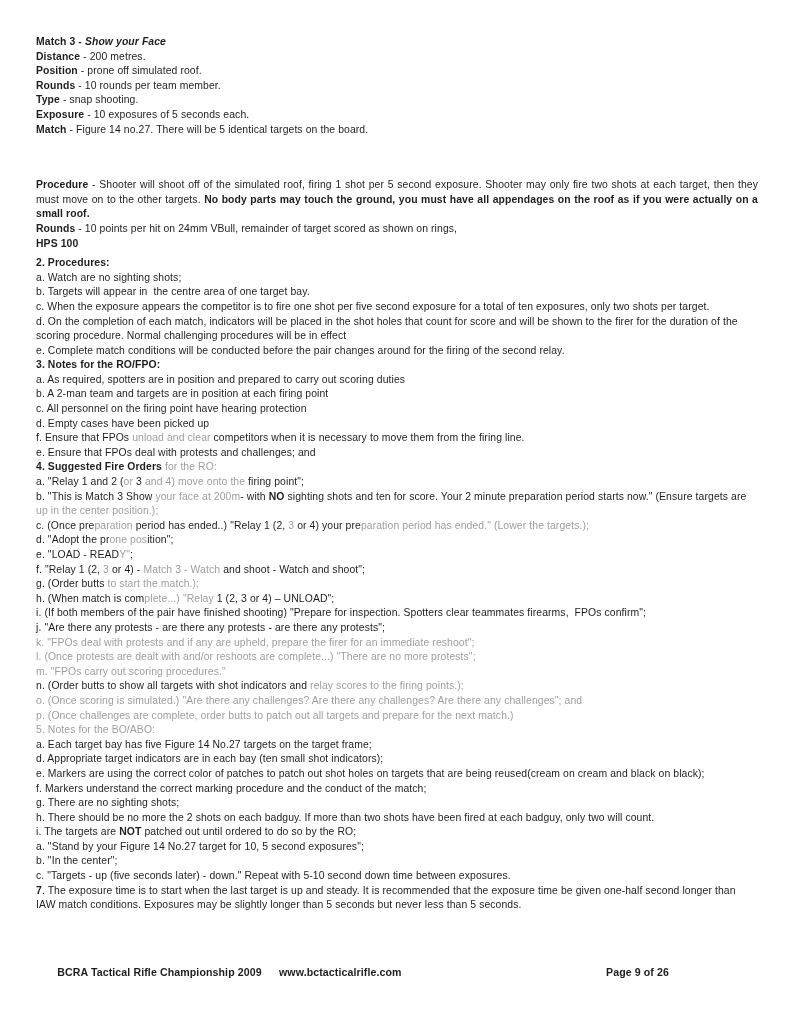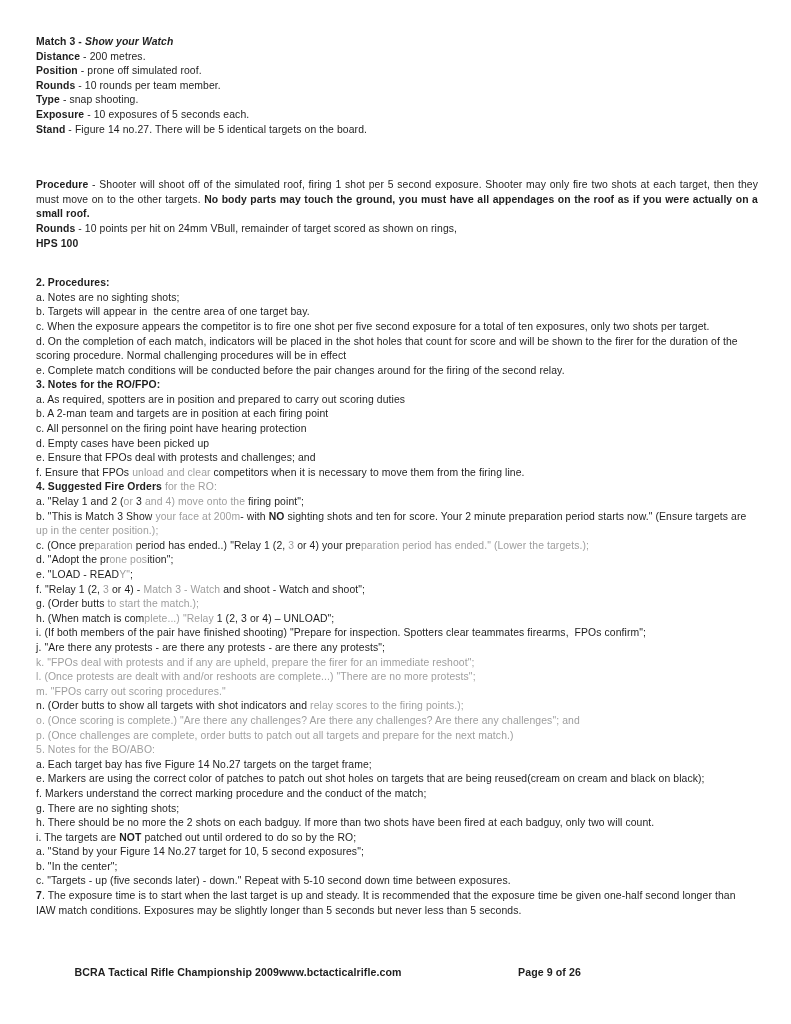--- a/index.html
+++ b/index.html
@@ -27,70 +27,71 @@
   .page-footer {
     position: absolute;
     left: 40px; right: 34px; top: 966px;
     display: flex;
     align-items: baseline;
     font-size: 10.6px;
     font-weight: bold;
     color: #1e1e1e;
     letter-spacing: 0.1px;
   }
-  .page-footer .f-left  { flex: 1 1 0; text-align: right; }
+  .page-footer .f-left  { flex: 1 1 0; text-align: center; }
   .page-footer .f-center{ flex: 1 1 0; text-align: left; }
-  .page-footer .f-right { flex: 1 1 0; text-align: left; }
+  .page-footer .f-right { flex: 1 1 0; text-align: center; }
 </style>
 </head>
 <body>
 
 <div class="doc">
-    <div class="line"><span class="bold">Match 3 - </span><span class="bold italic">Show your Watch</span></div>
+    <div class="line"><span class="bold">Match 3 - </span><span class="bold italic">Show your Face</span></div>
     <div class="line"><span class="bold">Distance</span><span> - 200 metres.</span></div>
     <div class="line"><span class="bold">Position</span><span> - prone off simulated roof.</span></div>
     <div class="line"><span class="bold">Rounds</span><span> - 10 rounds per team member.</span></div>
     <div class="line"><span class="bold">Type</span><span> - snap shooting.</span></div>
     <div class="line"><span class="bold">Exposure</span><span> - 10 exposures of 5 seconds each.</span></div>
-    <div class="line"><span class="bold">Stand</span><span> - Figure 14 no.27. There will be 5 identical targets on the board.</span></div>
+    <div class="line"><span class="bold">Match</span><span> - Figure 14 no.27. There will be 5 identical targets on the board.</span></div>
     <div class="line justify"><span class="bold">Procedure</span><span> - Shooter will shoot off of the simulated roof, firing 1 shot per 5 second exposure. Shooter may only fire two shots at each target, then they must move on to the other targets. </span><span class="bold">No body parts may touch the ground, you must have all appendages on the roof as if you were actually on a small roof.</span></div>
     <div class="line"><span class="bold">Rounds</span><span> - 10 points per hit on 24mm VBull, remainder of target scored as shown on rings,</span></div>
     <div class="line"><span class="bold">HPS 100</span></div>
-    <div class="line" style="margin-top: 25px;"><span class="bold">2. Procedures:</span></div>
-    <div class="line"><span>a. Notes are no sighting shots;</span></div>
+    <div class="line" style="margin-top: 5px;"><span class="bold">2. Procedures:</span></div>
+    <div class="line"><span>a. Watch are no sighting shots;</span></div>
     <div class="line"><span>b. Targets will appear in&nbsp; the centre area of one target bay.</span></div>
     <div class="line"><span>c. When the exposure appears the competitor is to fire one shot per five second exposure for a total of ten exposures, only two shots per target.</span></div>
     <div class="line"><span>d. On the completion of each match, indicators will be placed in the shot holes that count for score and will be shown to the firer for the duration of the scoring procedure. Normal challenging procedures will be in effect</span></div>
     <div class="line"><span>e. Complete match conditions will be conducted before the pair changes around for the firing of the second relay.</span></div>
     <div class="line"><span class="bold">3. Notes for the RO/FPO:</span></div>
     <div class="line"><span>a. As required, spotters are in position and prepared to carry out scoring duties</span></div>
     <div class="line"><span>b. A 2-man team and targets are in position at each firing point</span></div>
     <div class="line"><span>c. All personnel on the firing point have hearing protection</span></div>
     <div class="line"><span>d. Empty cases have been picked up</span></div>
+    <div class="line"><span>f. Ensure that FPOs </span><span class="faded">unload and clear</span><span> competitors when it is necessary to move them from the firing line.</span></div>
     <div class="line"><span>e. Ensure that FPOs deal with protests and challenges; and</span></div>
-    <div class="line"><span>f. Ensure that FPOs </span><span class="faded">unload and clear</span><span> competitors when it is necessary to move them from the firing line.</span></div>
     <div class="line"><span class="bold">4. Suggested Fire Orders</span><span class="faded"> for the RO:</span></div>
     <div class="line"><span>a. "Relay 1 and 2 (</span><span class="faded">or </span><span>3 </span><span class="faded">and 4) move onto the </span><span>firing point";</span></div>
     <div class="line"><span>b. "This is Match 3 Show </span><span class="faded">your face at 200m</span><span>- with </span><span class="bold">NO</span><span> sighting shots and ten for score. Your 2 minute preparation period starts now." (Ensure targets are </span><span class="faded">up in the center position.);</span></div>
     <div class="line"><span>c. (Once pre</span><span class="faded">paration </span><span>period has ended..) "Relay 1 (2, </span><span class="faded">3 </span><span>or 4) your pre</span><span class="faded">paration period has ended." (Lower the targets.);</span></div>
     <div class="line"><span>d. "Adopt the pr</span><span class="faded">one pos</span><span>ition";</span></div>
     <div class="line"><span>e. "LOAD - READ</span><span class="faded">Y"</span><span>;</span></div>
     <div class="line"><span>f. "Relay 1 (2, </span><span class="faded">3 </span><span>or 4) - </span><span class="faded">Match 3 - Watch </span><span>and shoot - Watch and shoot";</span></div>
     <div class="line"><span>g. (Order butts </span><span class="faded">to start the match.);</span></div>
     <div class="line"><span>h. (When match is com</span><span class="faded">plete...) "Relay</span><span> 1 (2, 3 or 4) – UNLOAD";</span></div>
     <div class="line"><span>i. (If both members of the pair have finished shooting) "Prepare for inspection. Spotters clear teammates firearms,&nbsp; FPOs confirm";</span></div>
     <div class="line"><span>j. "Are there any protests - are there any protests - are there any protests";</span></div>
     <div class="line"><span class="faded">k. "FPOs deal with protests and if any are upheld, prepare the firer for an immediate reshoot";</span></div>
     <div class="line"><span class="faded">l. (Once protests are dealt with and/or reshoots are complete...) "There are no more protests";</span></div>
     <div class="line"><span class="faded">m. "FPOs carry out scoring procedures."</span></div>
     <div class="line"><span>n. (Order butts to show all targets with shot indicators and </span><span class="faded">relay scores to the firing points.);</span></div>
-    <div class="line"><span class="faded">o. (Once scoring is complete.) "Are there any challenges? Are there any challenges? Are there any challenges"; and</span></div>
+    <div class="line"><span class="faded">o. (Once scoring is simulated.) "Are there any challenges? Are there any challenges? Are there any challenges"; and</span></div>
     <div class="line"><span class="faded">p. (Once challenges are complete, order butts to patch out all targets and prepare for the next match.)</span></div>
     <div class="line"><span class="faded">5. Notes for the BO/ABO:</span></div>
     <div class="line"><span>a. Each target bay has five Figure 14 No.27 targets on the target frame;</span></div>
+    <div class="line"><span>d. Appropriate target indicators are in each bay (ten small shot indicators);</span></div>
     <div class="line"><span>e. Markers are using the correct color of patches to patch out shot holes on targets that are being reused(cream on cream and black on black);</span></div>
     <div class="line"><span>f. Markers understand the correct marking procedure and the conduct of the match;</span></div>
     <div class="line"><span>g. There are no sighting shots;</span></div>
     <div class="line"><span>h. There should be no more the 2 shots on each badguy. If more than two shots have been fired at each badguy, only two will count.</span></div>
     <div class="line"><span>i. The targets are </span><span class="bold">NOT</span><span> patched out until ordered to do so by the RO;</span></div>
     <div class="line"><span>a. "Stand by your Figure 14 No.27 target for 10, 5 second exposures";</span></div>
     <div class="line"><span>b. "In the center";</span></div>
     <div class="line"><span>c. "Targets - up (five seconds later) - down." Repeat with 5-10 second down time between exposures.</span></div>
     <div class="line"><span class="bold">7</span><span>. The exposure time is to start when the last target is up and steady. It is recommended that the exposure time be given one-half second longer than IAW match conditions. Exposures may be slightly longer than 5 seconds but never less than 5 seconds.</span></div>
   </div>

